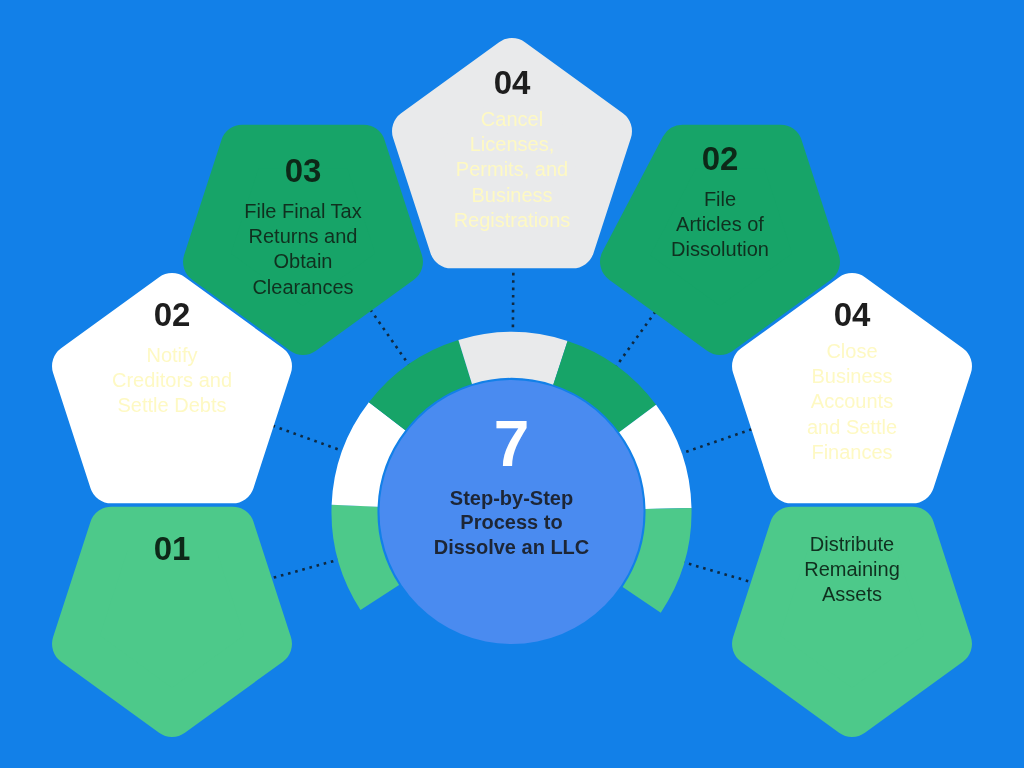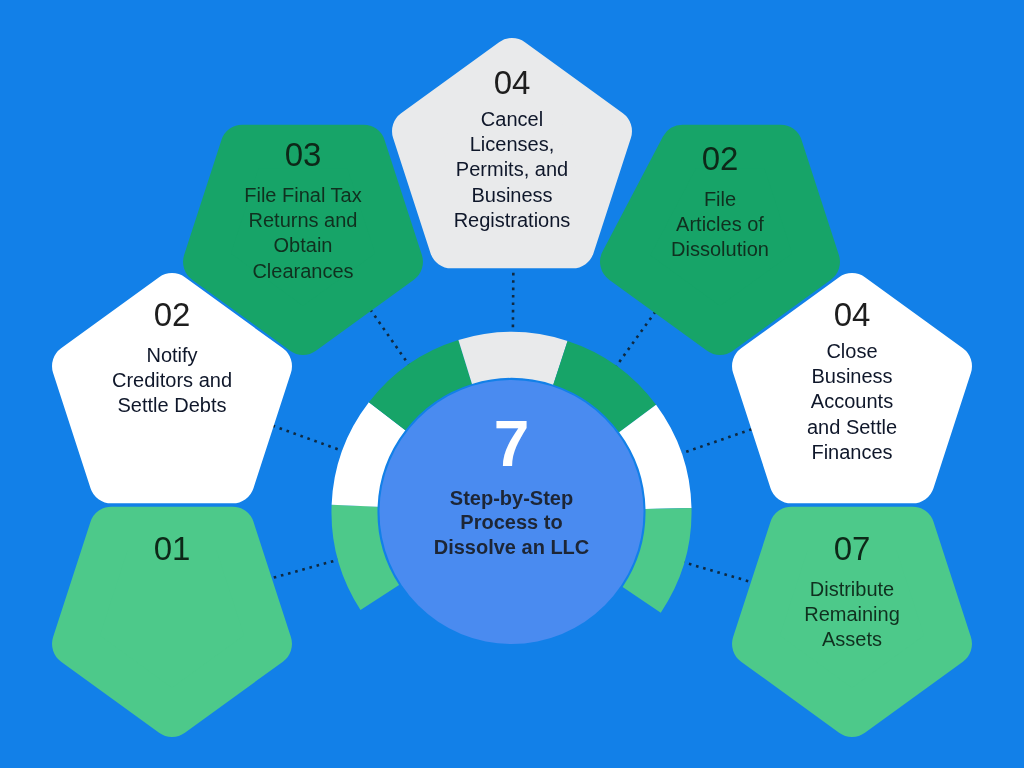--- a/index.html
+++ b/index.html
@@ -16,26 +16,26 @@
   .c-gray{fill:#e9eaeb;stroke:#e9eaeb;}
   .pent{stroke-width:44;stroke-linejoin:round;}
   .ringseg{fill:none;stroke-width:46;}
   .ring-lgreen{stroke:#4dc98a;}
   .ring-green{stroke:#17a468;}
   .ring-white{stroke:#ffffff;}
   .ring-gray{stroke:#e9eaeb;}
   .connector{stroke:#0f2940;stroke-width:2.6;stroke-dasharray:2.6 4.8;fill:none;}
   
   .card{position:absolute;transform:translateX(-50%);text-align:center;}
-  .card .num{font-weight:normal;font-size:33px;line-height:1;margin-bottom:12px;}
+  .card .num{font-weight:bold;font-size:33px;line-height:1;margin-bottom:12px;}
   .card .lbl{font-size:20px;line-height:1.26;}
   .txt-darkgreen .num{color:#0d2818;}
   .txt-darkgreen .lbl{color:#10301f;}
   .txt-dark .num{color:#1e1e1e;}
-  .txt-dark .lbl{color:#0f172a;margin-top:8px;}
+  .txt-dark .lbl{color:#fef9c3;margin-top:8px;}
   .center-card{position:absolute;transform:translateX(-50%);text-align:center;}
   .center-card .count{color:#ffffff;font-weight:bold;font-size:64px;line-height:1;margin-bottom:10px;}
   .center-card .ctitle{color:#1d2636;font-weight:bold;font-size:20px;line-height:1.22;}
 </style>
 </head>
 <body>
 
 <div class="stage">
 
   <svg width="1024" height="768" viewBox="0 0 1024 768">
@@ -84,42 +84,41 @@
 
   <div class="card txt-darkgreen" style="left:172px;top:532px;width:120px;">
     <div class="num">01</div>
   </div>
 
   <div class="card txt-dark" style="left:172px;top:298px;width:140px;text-align:center;">
     <div class="num">02</div>
     <div class="lbl">Notify<br>Creditors and<br>Settle Debts</div>
   </div>
 
-  <div class="card txt-darkgreen" style="left:303px;top:138px;width:140px;">
+  <div class="card txt-darkgreen" style="left:303px;top:154px;width:140px;">
     <div class="num">03</div>
     <div class="lbl">File Final Tax<br>Returns and<br>Obtain<br>Clearances</div>
   </div>
 
   <div class="card txt-dark" style="left:512px;top:66px;width:150px;">
     <div class="num" style="margin-bottom:6px;">04</div>
     <div class="lbl">Cancel<br>Licenses,<br>Permits, and<br>Business<br>Registrations</div>
   </div>
 
   <div class="card txt-darkgreen" style="left:720px;top:142px;width:120px;">
     <div class="num">02</div>
     <div class="lbl">File<br>Articles of<br>Dissolution</div>
   </div>
 
   <div class="card txt-dark" style="left:852px;top:298px;width:120px;">
     <div class="num" style="margin-bottom:8px;">04</div>
     <div class="lbl">Close<br>Business<br>Accounts<br>and Settle<br>Finances</div>
   </div>
 
   <div class="card txt-darkgreen" style="left:852px;top:532px;width:120px;">
-    <div class="num">07</div>
     <div class="lbl">Distribute<br>Remaining<br>Assets</div>
   </div>
 
   <div class="center-card" style="left:511.5px;top:412px;width:230px;">
     <div class="count">7</div>
     <div class="ctitle">Step-by-Step<br>Process to<br>Dissolve an LLC</div>
   </div>
 
 </div>
 

